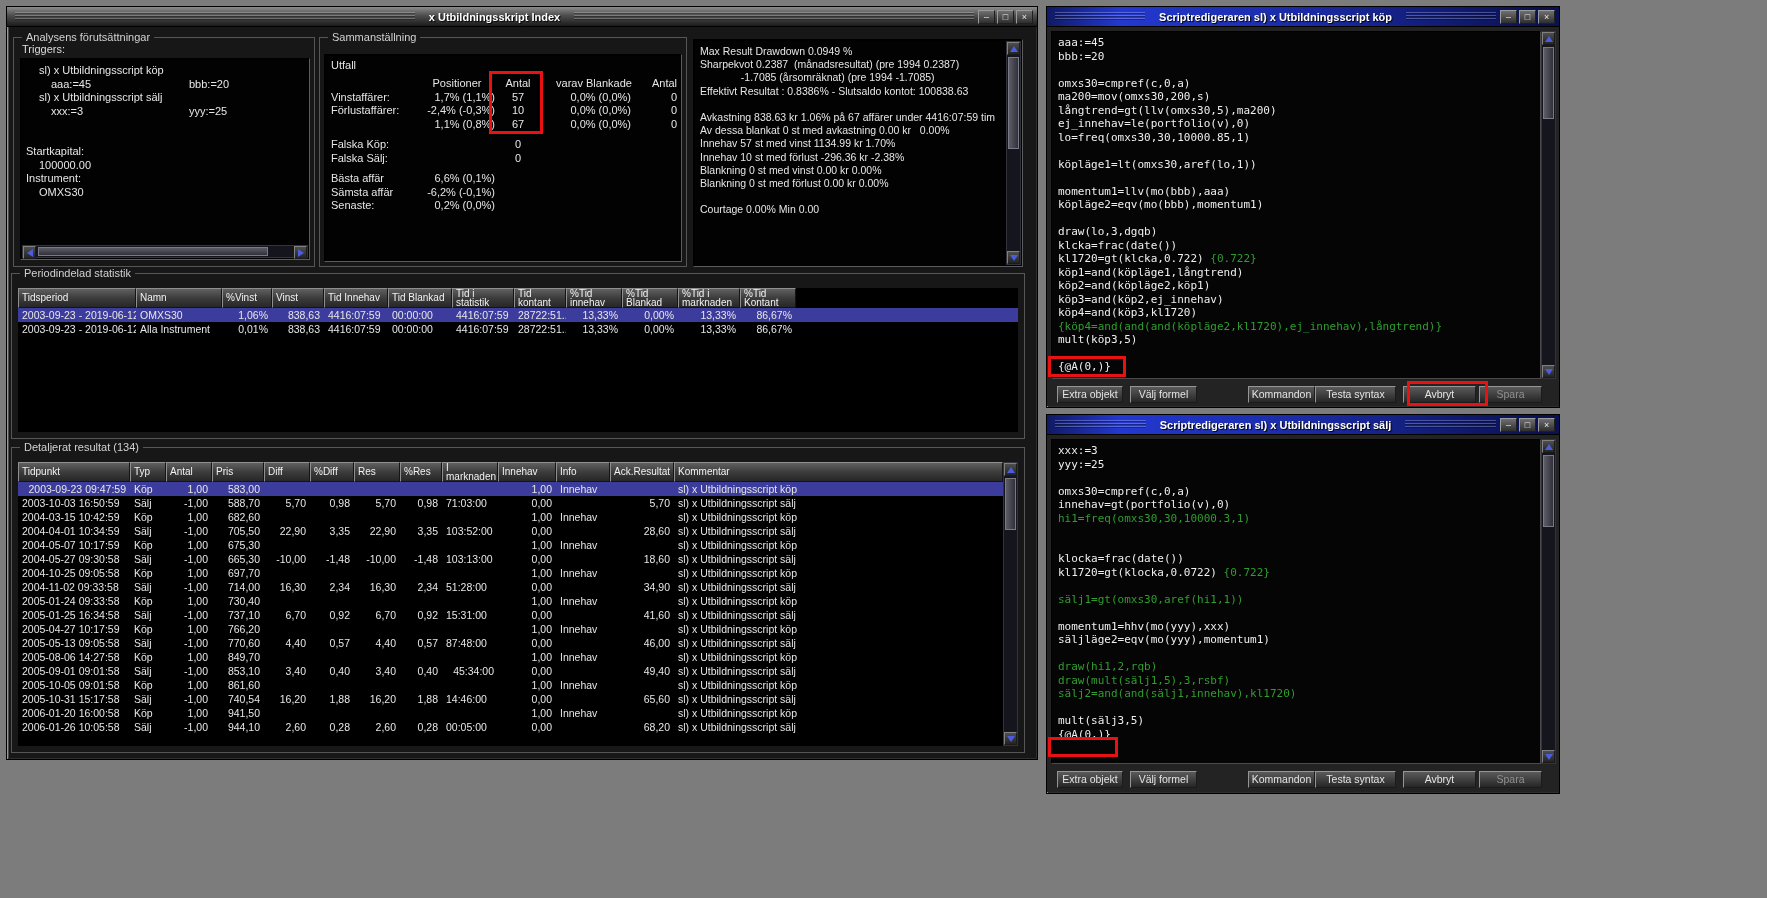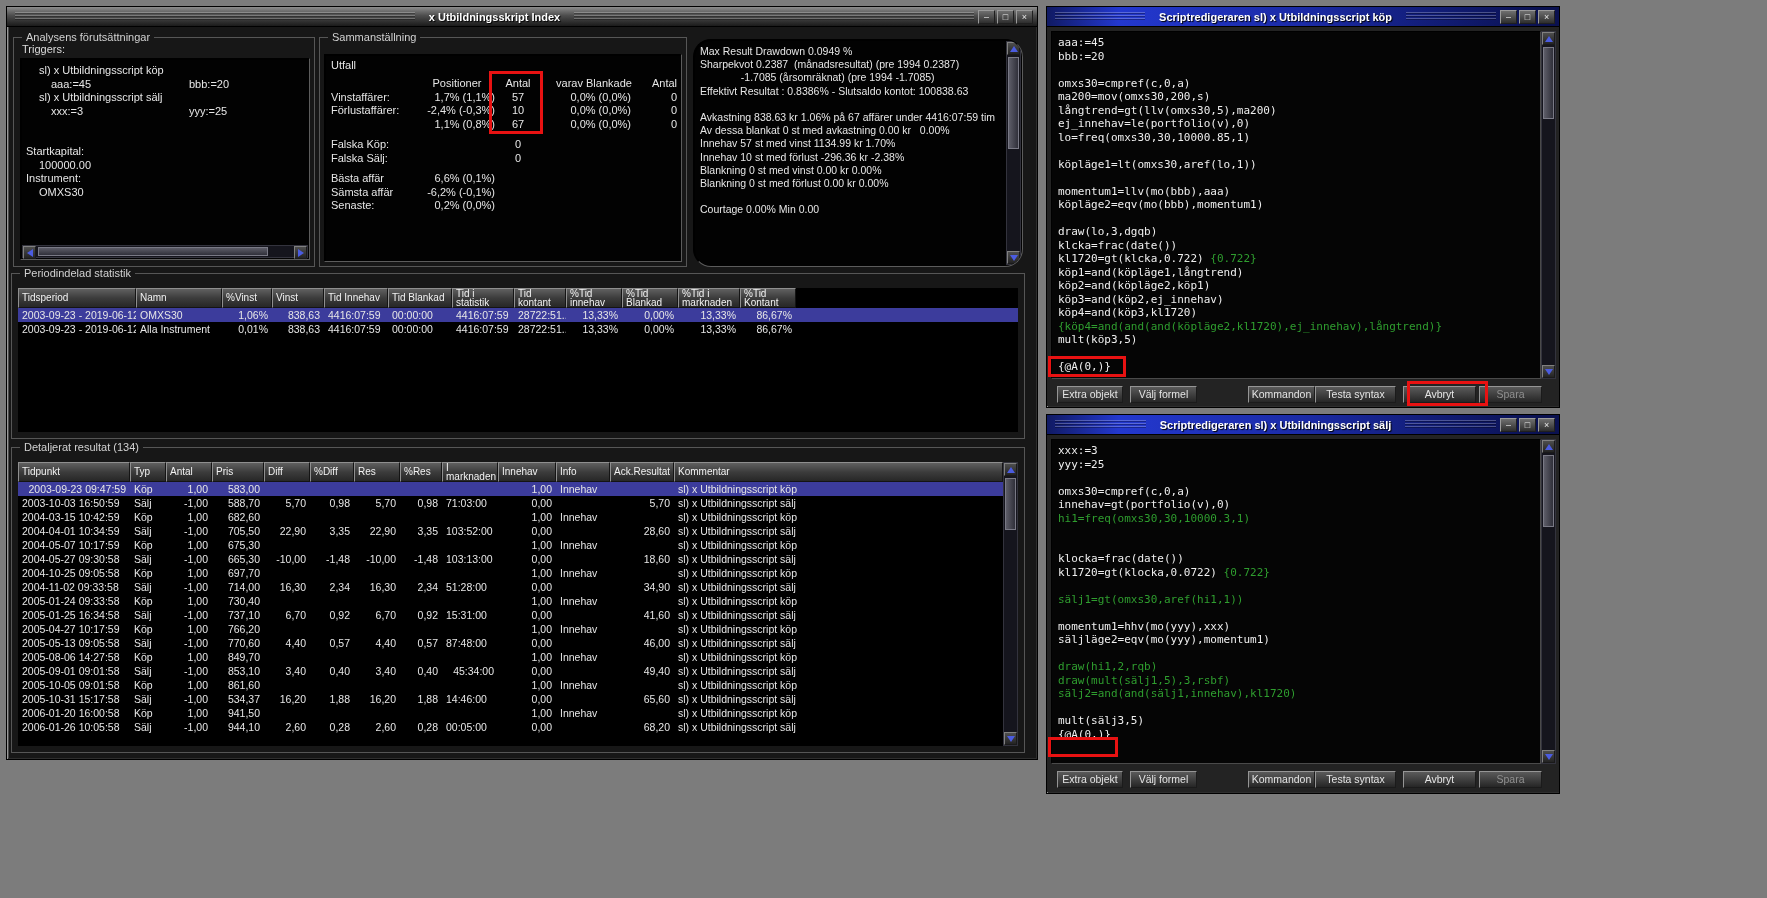--- a/index.html
+++ b/index.html
@@ -39,21 +39,21 @@
   .summary-grid{position:absolute;left:6px;top:22px;right:2px;}
   .sum-row{display:flex;height:13.5px;line-height:13.5px;}
   .sum-gap{height:7px;}
   .sum-label{width:88px;}
   .sum-pos{width:76px;text-align:right;}
   .sum-antal{width:46px;text-align:center;}
   .sum-blank{width:106px;text-align:right;padding-right:16px;}
   .sum-antal2{width:30px;text-align:right;}
   .sum-head .sum-pos,.sum-head .sum-blank{text-align:center;padding-right:0;}
 
-  .info-panel{position:absolute;left:686px;top:12px;width:330px;height:228px;overflow:hidden;border-radius:18px;}
+  .info-panel{position:absolute;left:686px;top:12px;width:330px;height:228px;overflow:hidden;}
   .info-lines{position:absolute;left:6px;top:5px;right:18px;}
   .info-line{height:13.2px;line-height:13.2px;white-space:pre;font-size:10.5px;}
 
   .tbl{position:absolute;display:flex;flex-direction:column;overflow:hidden;}
   .thead{display:flex;height:20px;flex:none;}
   .th{background:linear-gradient(180deg,#606060,#3c3c3c 50%,#272727);border:1px solid;
     border-color:#8f8f8f #141414 #141414 #8f8f8f;color:#f2f2f2;font-size:10px;line-height:9.5px;
     padding:1px 3px;overflow:hidden;display:flex;align-items:center;flex:none;}
   .th-filler{background:#000;}
   .tbody{flex:1;background:#000;}
@@ -524,21 +524,21 @@
               <div class="td a-l" style="width: 56px;"></div>
               <div class="td a-r" style="width: 58px;">1,00</div>
               <div class="td a-l" style="width: 54px;">Innehav</div>
               <div class="td a-r" style="width: 64px;"></div>
               <div class="td a-l" style="flex: 1 1 0%;">sl) x Utbildningsscript köp</div>
             </div>
             <div class="tr">
               <div class="td a-l" style="width: 112px;">2005-10-31 15:17:58</div>
               <div class="td a-l" style="width: 36px;">Sälj</div>
               <div class="td a-r" style="width: 46px;">-1,00</div>
-              <div class="td a-r" style="width: 52px;">534,37</div>
+              <div class="td a-r" style="width: 52px;">740,54</div>
               <div class="td a-r" style="width: 46px;">16,20</div>
               <div class="td a-r" style="width: 44px;">1,88</div>
               <div class="td a-r" style="width: 46px;">16,20</div>
               <div class="td a-r" style="width: 42px;">1,88</div>
               <div class="td a-l" style="width: 56px;">14:46:00</div>
               <div class="td a-r" style="width: 58px;">0,00</div>
               <div class="td a-l" style="width: 54px;"></div>
               <div class="td a-r" style="width: 64px;">65,60</div>
               <div class="td a-l" style="flex: 1 1 0%;">sl) x Utbildningsscript sälj</div>
             </div>

